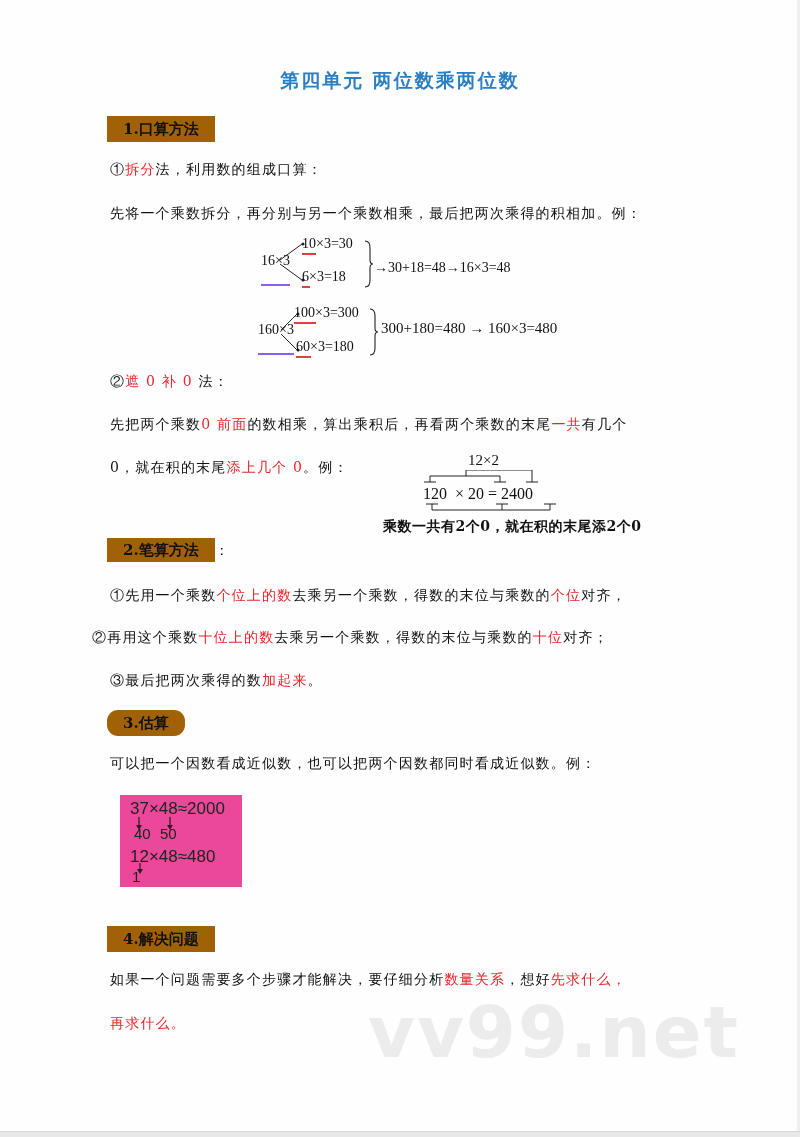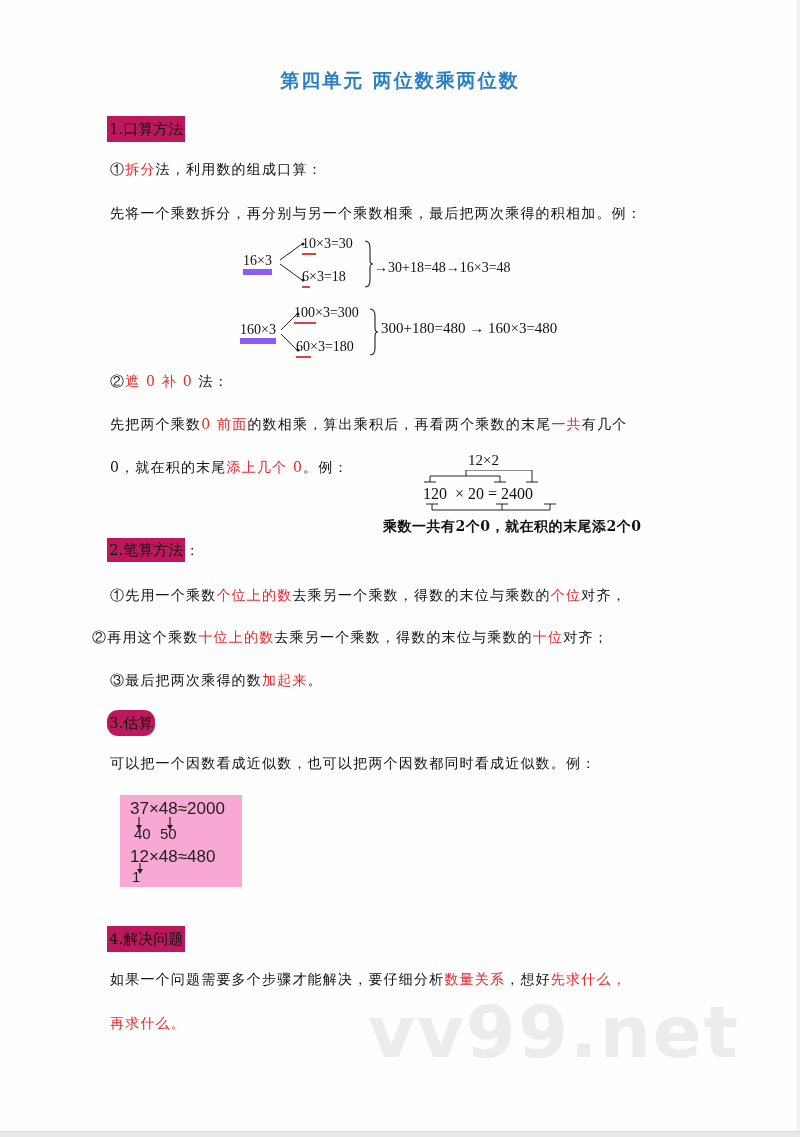--- a/index.html
+++ b/index.html
@@ -7,28 +7,28 @@
     width: 800px; height: 1137px; background: #fefefe; position: relative; overflow: hidden;
     font-family: "DejaVu Serif", "Liberation Serif", serif; color: #111;
   }
   .page { position: absolute; left: 0; top: 0; width: 800px; height: 1108px; }
   .abs { position: absolute; white-space: nowrap; }
   .title {
     left: 0; width: 800px; top: 68px; text-align: center;
     font-size: 19px; font-weight: bold; color: #2b7fc4; letter-spacing: 2px;
   }
   .heading {
-    background: #be185d; font-weight: normal; font-size: 15px; padding: 3px 2px; line-height: 20px;
+    background: #a16207; font-weight: bold; font-size: 15px; padding: 3px 16px; line-height: 20px;
   }
   .line { font-size: 14px; font-weight: normal; line-height: 20px; letter-spacing: 1.2px; }
   .red { color: #e8262b; }
   .math { font-family: "Liberation Serif", "DejaVu Serif", serif; font-size: 14px; color: #111; }
-  .ul { border-bottom: 6px solid #8b5cf6; padding-bottom: 1px; }
+  .ul { border-bottom: 2px solid #8b5cf6; padding-bottom: 16px; margin-left: 18px; }
   .est {
-    left: 120px; top: 795px; width: 122px; height: 92px; background: #f9a8d4;
+    left: 120px; top: 795px; width: 122px; height: 92px; background: #ec4899;
     font-family: "Liberation Sans", "DejaVu Sans", sans-serif; font-size: 17px; color: #222;
   }
   .est span { position: absolute; white-space: nowrap; }
   .caption { font-size: 14px; font-weight: bold; font-family: "DejaVu Serif", serif; letter-spacing: 0.5px; }
   .watermark {
     left: 368px; top: 990px; font-family: "DejaVu Sans", "Liberation Sans", sans-serif;
     font-weight: bold; font-size: 72px; color: #ececec; letter-spacing: 2px;
   }
   .bottom-edge { left: 0; top: 1131px; width: 800px; height: 6px; background: #e8e8e8; border-top: 1px solid #d8d8d8; }
   .right-edge { left: 797px; top: 0; width: 3px; height: 1131px; background: #efefef; }

